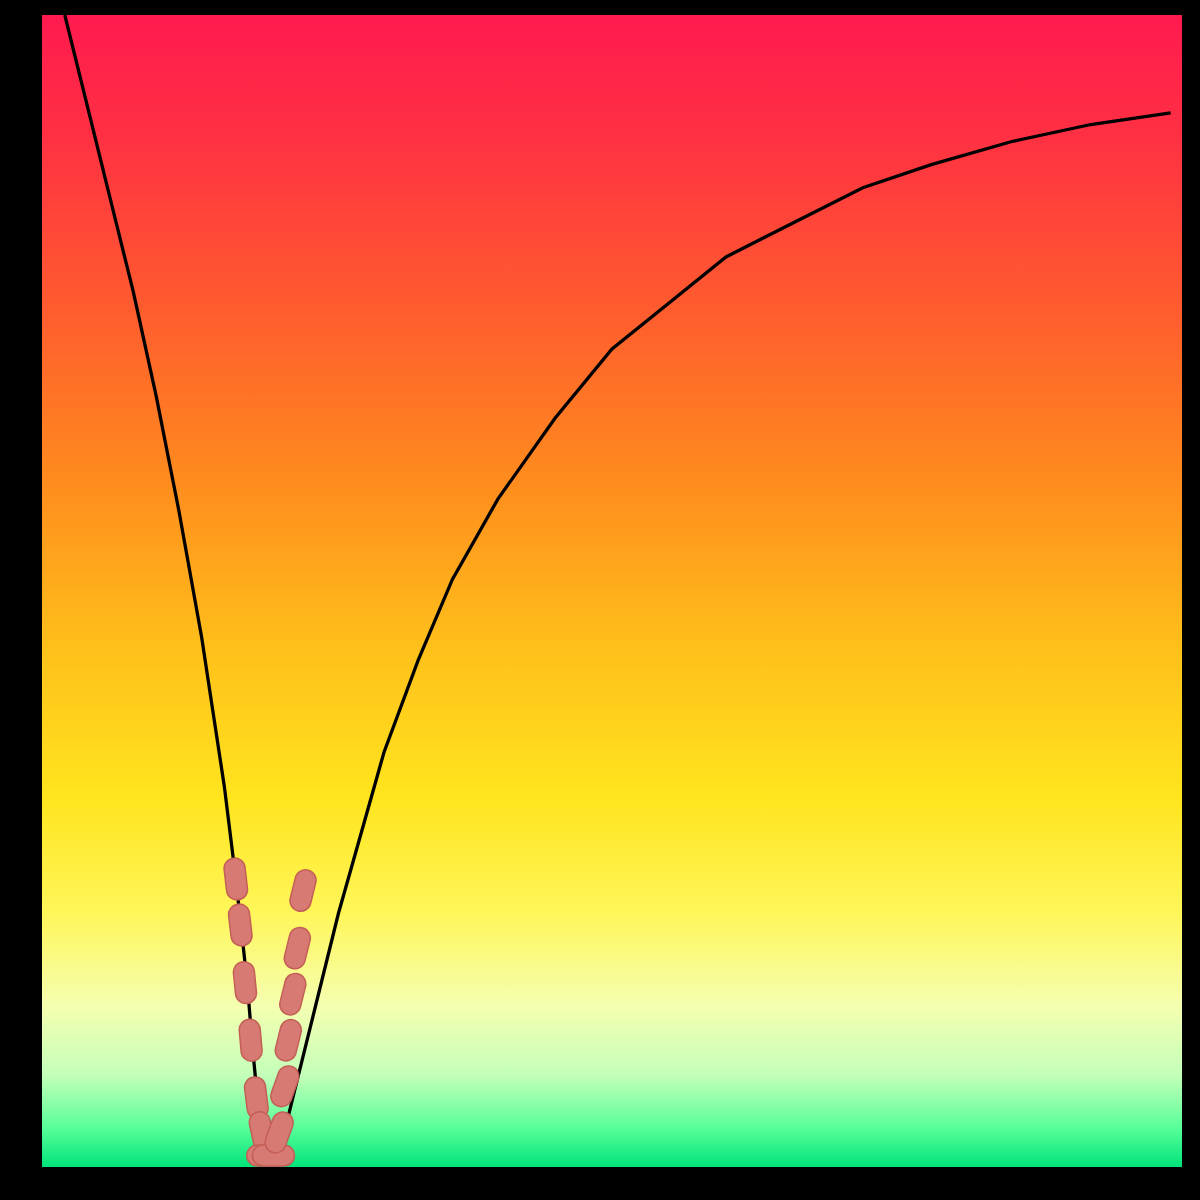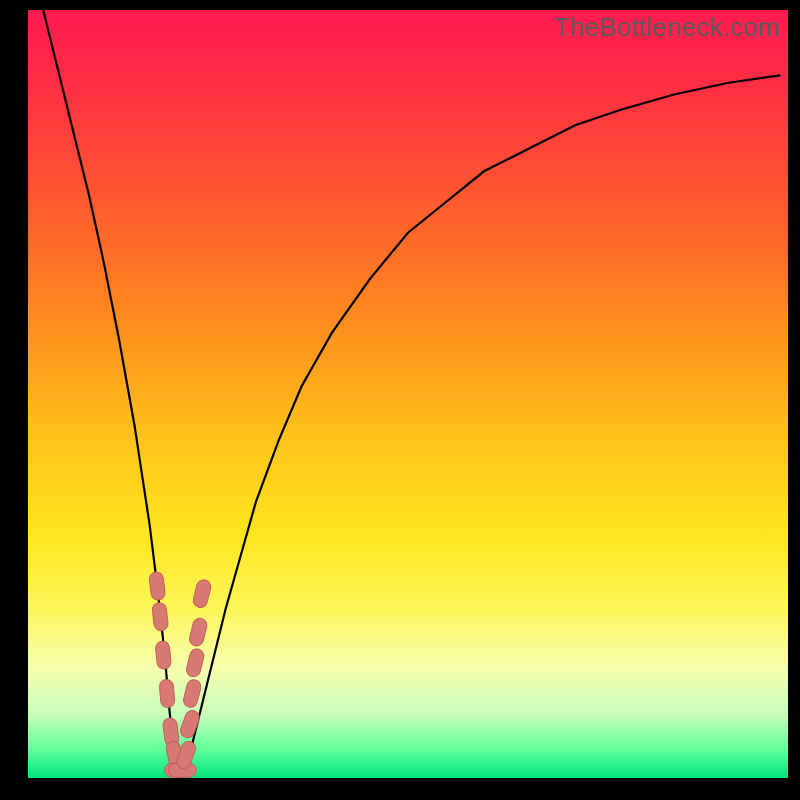--- a/index.html
+++ b/index.html
@@ -71,14 +71,13 @@
           <rect x="140.3" y="753.3" width="28" height="14" rx="7" ry="7" fill="#d77a73" stroke="#c45f57" stroke-width="1" transform="rotate(0.0 154.3 760.3)"></rect>
           <rect x="144.1" y="738.0" width="28" height="14" rx="7" ry="7" fill="#d77a73" stroke="#c45f57" stroke-width="1" transform="rotate(-70.2 158.1 745.0)"></rect>
           <rect x="147.9" y="707.2" width="28" height="14" rx="7" ry="7" fill="#d77a73" stroke="#c45f57" stroke-width="1" transform="rotate(-70.2 161.9 714.2)"></rect>
           <rect x="150.2" y="676.5" width="28" height="14" rx="7" ry="7" fill="#d77a73" stroke="#c45f57" stroke-width="1" transform="rotate(-76.1 164.2 683.5)"></rect>
           <rect x="153.2" y="645.8" width="28" height="14" rx="7" ry="7" fill="#d77a73" stroke="#c45f57" stroke-width="1" transform="rotate(-76.1 167.2 652.8)"></rect>
           <rect x="156.2" y="615.1" width="28" height="14" rx="7" ry="7" fill="#d77a73" stroke="#c45f57" stroke-width="1" transform="rotate(-76.1 170.2 622.1)"></rect>
           <rect x="160.0" y="576.7" width="28" height="14" rx="7" ry="7" fill="#d77a73" stroke="#c45f57" stroke-width="1" transform="rotate(-76.1 174.0 583.7)"></rect>
         </g>
     </svg>
   </div>
-  <div class="watermark">TheBottleneck.com</div>
 </div>
 
 </body></html>

